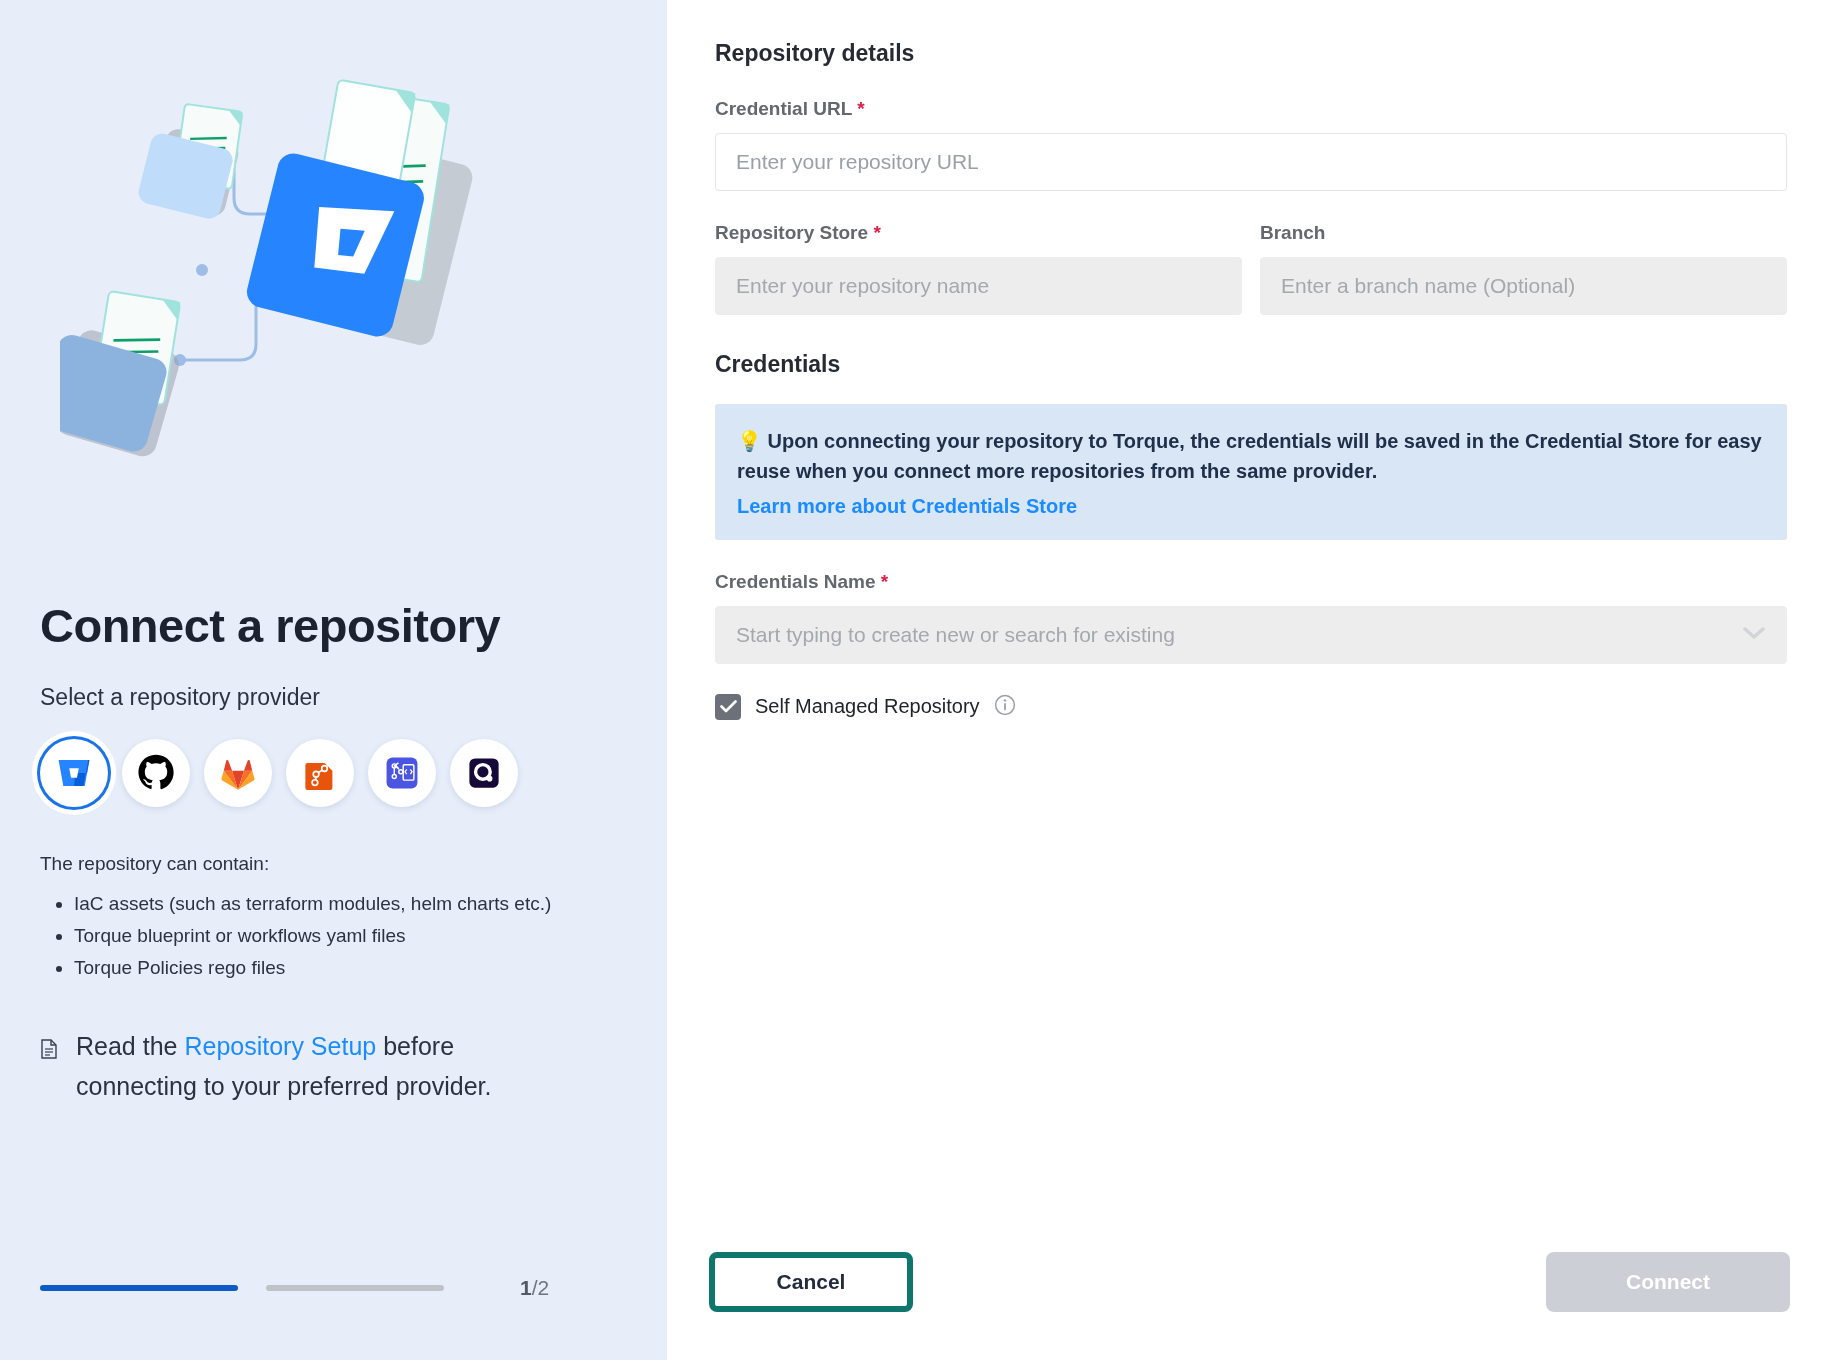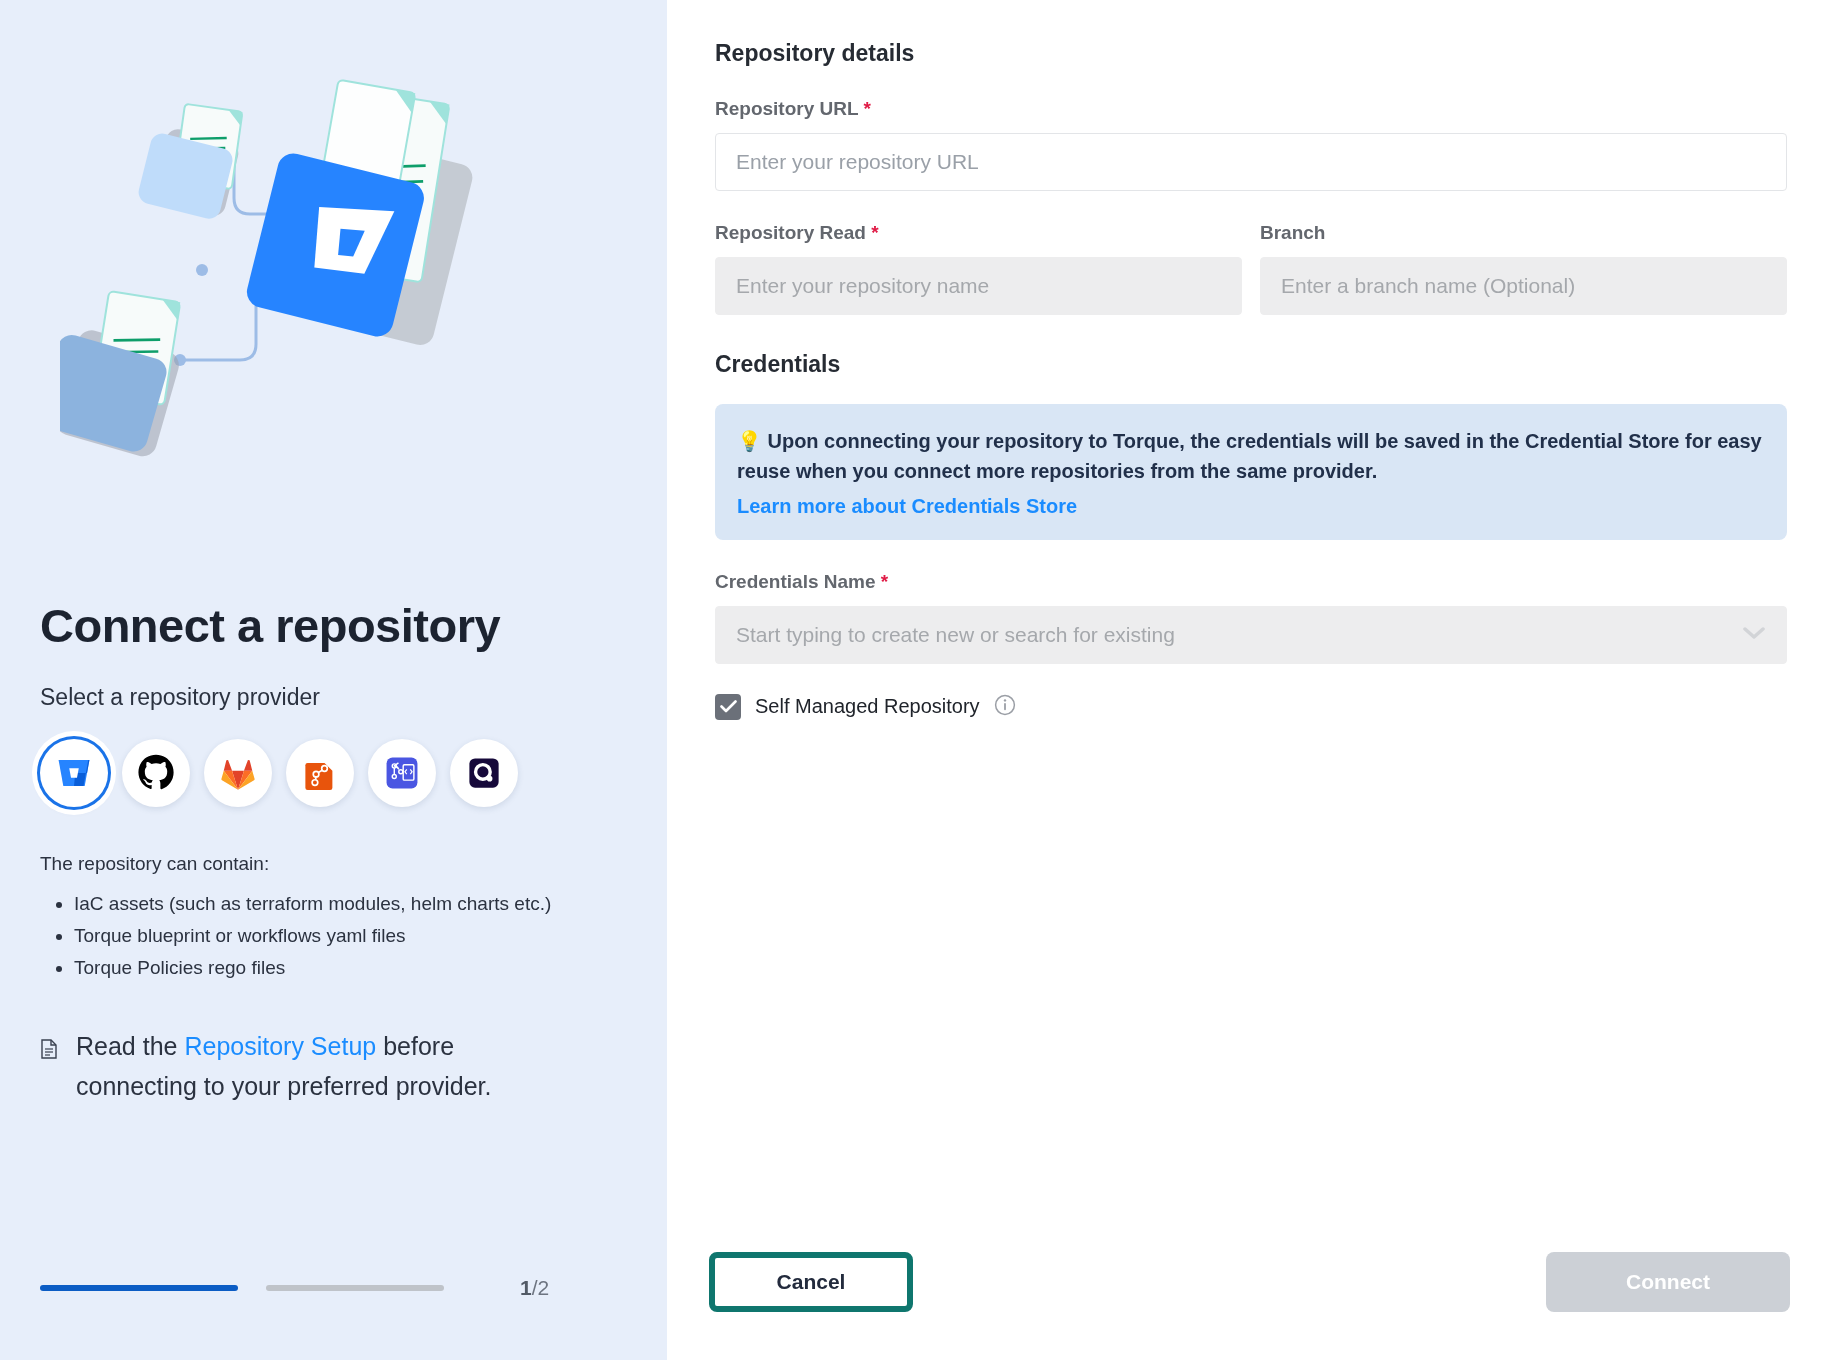--- a/index.html
+++ b/index.html
@@ -82,21 +82,21 @@
 
   .two-col { display: flex; gap: 18px; }
   .two-col > div { flex: 1; }
 
   .cred-title { font-size: 23px; font-weight: bold; color: #262b33; margin-top: 36px; }
   .cred-desc {
     font-size: 20px; color: #4f5561; line-height: 1.5;
     margin-top: 16px; width: 1060px;
   }
   .info-box {
-    margin-top: 26px; background: #d9e6f5; border-radius: 8px;
+    margin-top: 26px; background: #d9e6f5; border-radius: 3px;
     padding: 22px 24px 22px 22px;
   }
   .info-text {
     font-size: 20px; font-weight: bold; color: #21304a; line-height: 1.52;
   }
   .info-link {
     display: inline-block; margin-top: 8px; font-size: 20px;
     font-weight: bold; color: #1a8cff; text-decoration: none;
   }
   .bulb { font-size: 20px; }
@@ -305,29 +305,29 @@
       </div>
     </div>
   </div>
 
   <div class="right-panel">
     <div class="form-wrap">
 
       <div class="section-title">Repository details</div>
 
       <label class="field-label">
-        <span>Repository URL</span>
+        <span>Credential URL</span>
         <span class="req">*</span>
       </label>
       <input class="input outlined" type="text" placeholder="Enter your repository URL" style="">
 
       <div class="two-col">
         <div>
           <label class="field-label">
-            <span>Repository Read</span>
+            <span>Repository Store</span>
             <span class="req">*</span>
           </label>
           <input class="input filled" type="text" placeholder="Enter your repository name" style="">
         </div>
         <div>
           <label class="field-label">
             <span>Branch</span>
           </label>
           <input class="input filled" type="text" placeholder="Enter a branch name (Optional)" style="">
         </div>

